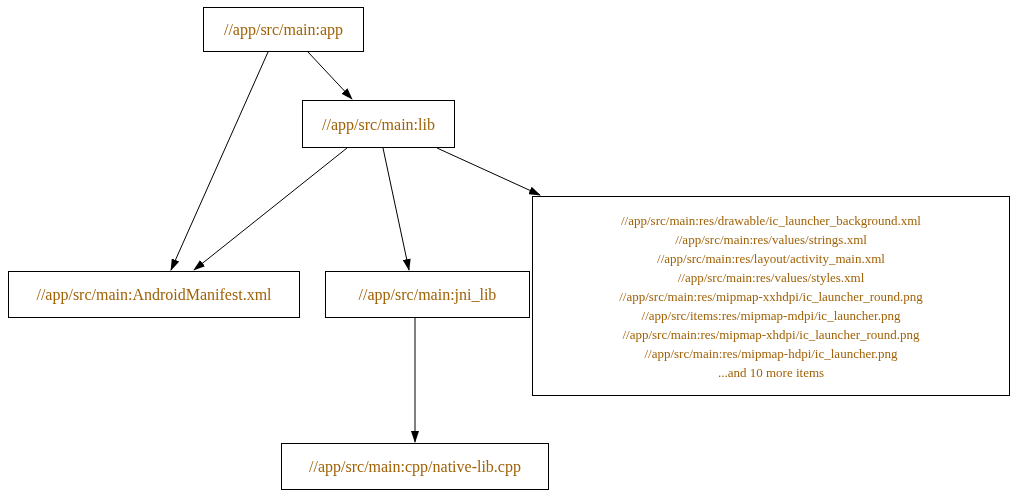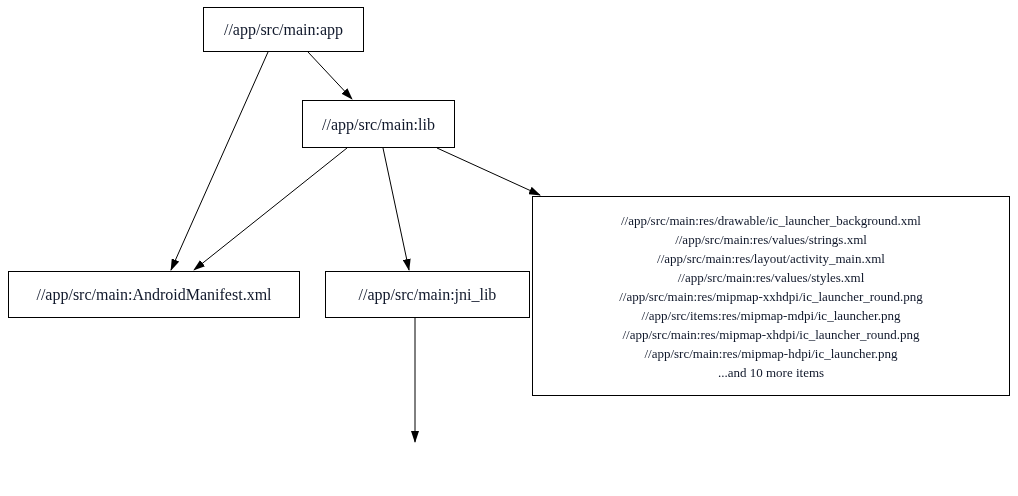--- a/index.html
+++ b/index.html
@@ -6,21 +6,21 @@
     margin: 0;
     padding: 0;
     background: #ffffff;
   }
   .canvas {
     position: relative;
     width: 1018px;
     height: 496px;
     background: #ffffff;
     font-family: "Liberation Serif", "DejaVu Serif", serif;
-    color: #0f172a;
+    color: #a16207;
     overflow: hidden;
   }
   .edge-layer {
     position: absolute;
     left: 0;
     top: 0;
     width: 1018px;
     height: 496px;
   }
   .node {
@@ -89,14 +89,17 @@
     <span class="res-line">//app/src/main:res/values/strings.xml</span>
     <span class="res-line">//app/src/main:res/layout/activity_main.xml</span>
     <span class="res-line">//app/src/main:res/values/styles.xml</span>
     <span class="res-line">//app/src/main:res/mipmap-xxhdpi/ic_launcher_round.png</span>
     <span class="res-line">//app/src/items:res/mipmap-mdpi/ic_launcher.png</span>
     <span class="res-line">//app/src/main:res/mipmap-xhdpi/ic_launcher_round.png</span>
     <span class="res-line">//app/src/main:res/mipmap-hdpi/ic_launcher.png</span>
     <span class="res-line">...and 10 more items</span>
   </div>
 
+  <div class="node node-native-lib">
+    <span>//app/src/main:cpp/native-lib.cpp</span>
+  </div>
 
 </div>
 
 </body></html>

